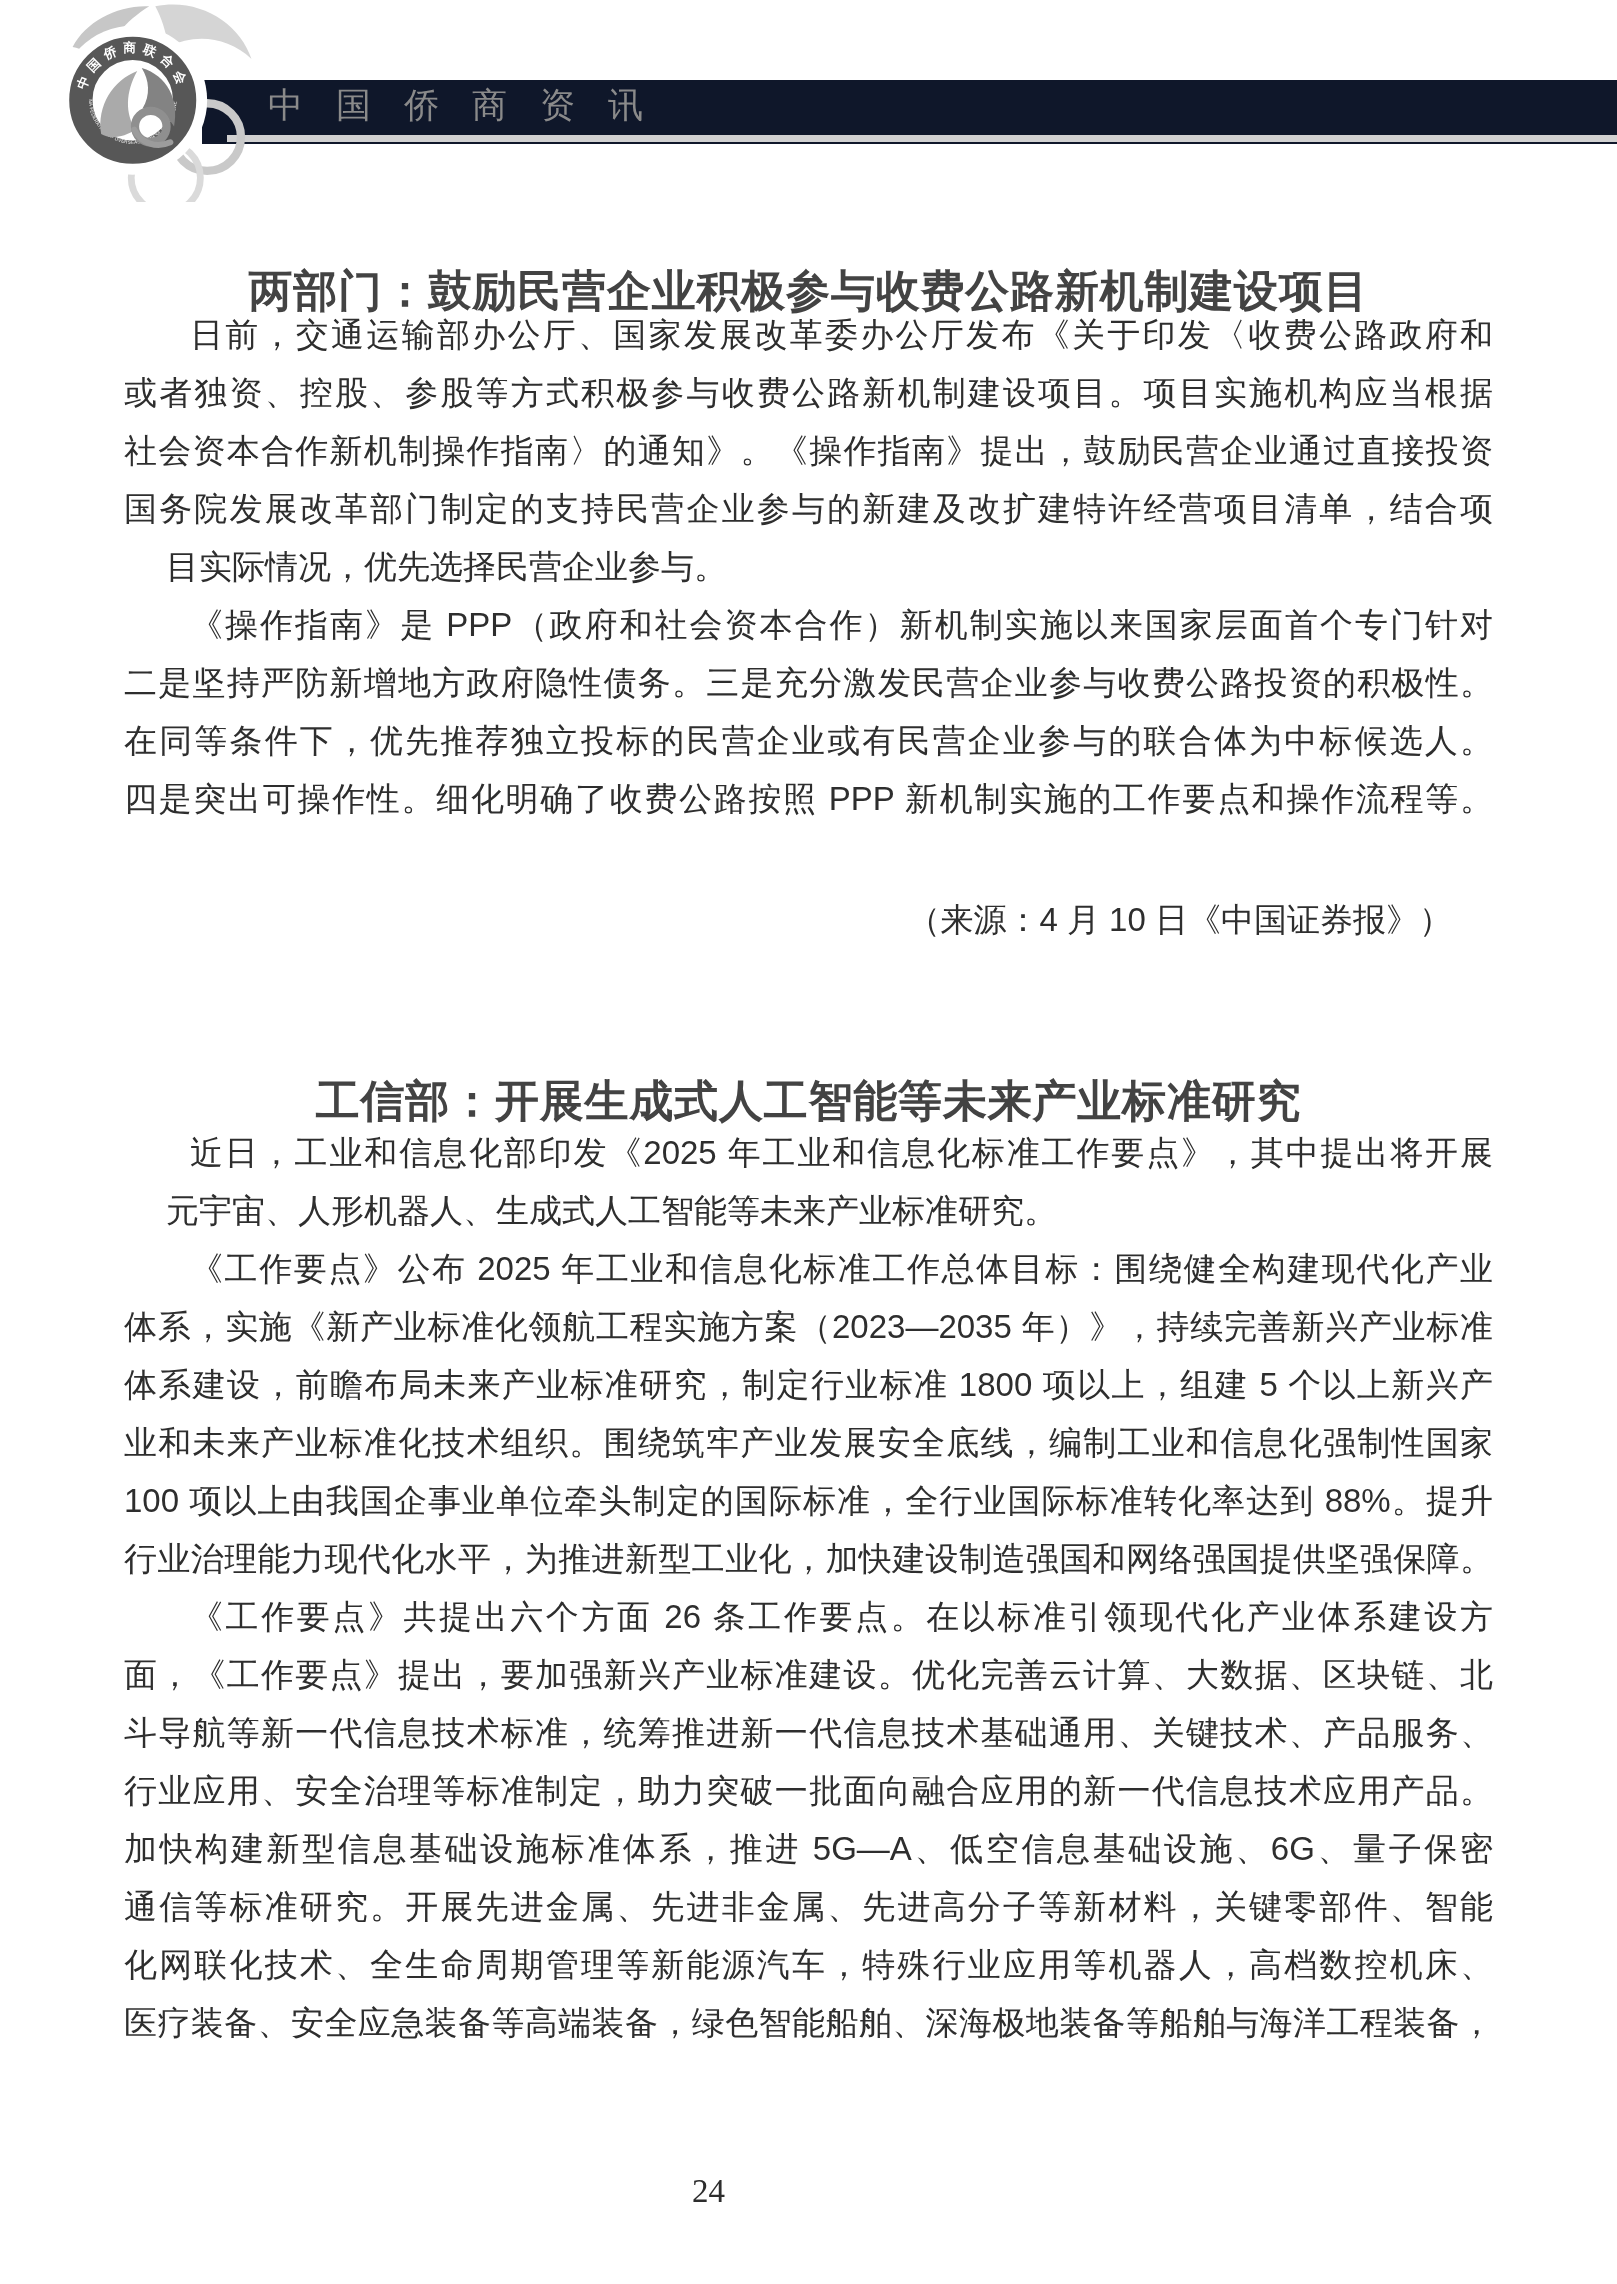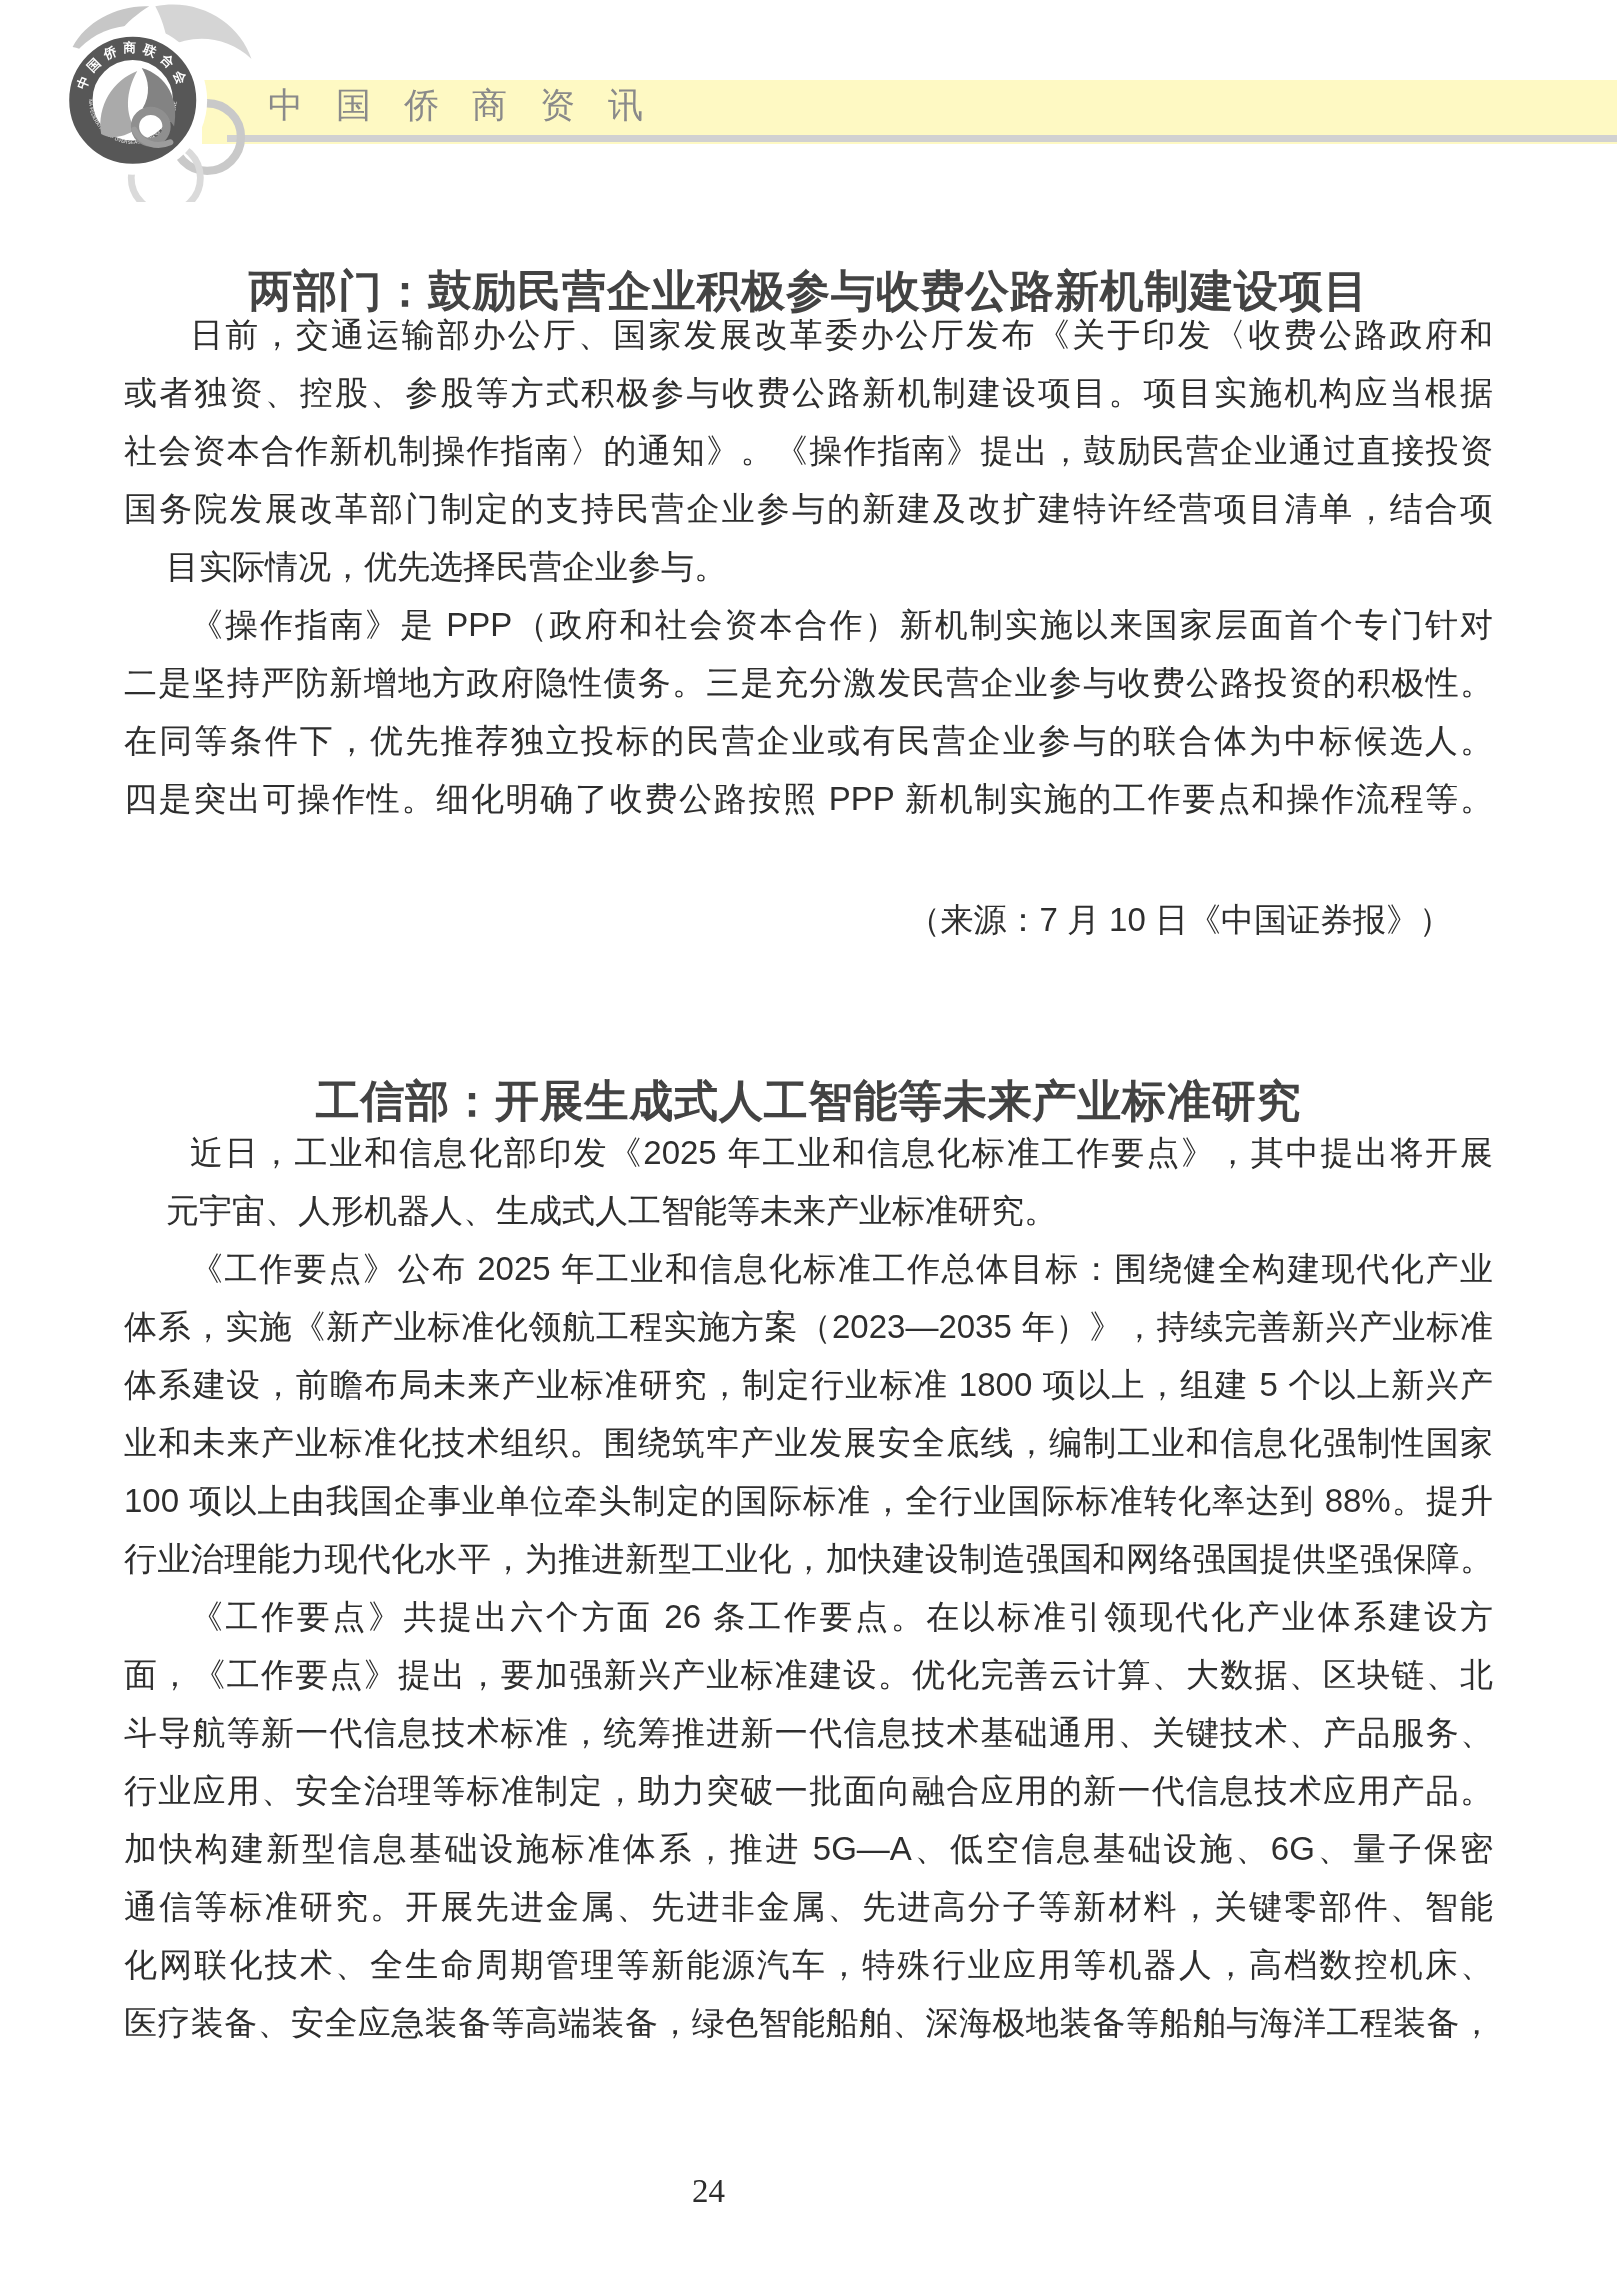--- a/index.html
+++ b/index.html
@@ -1,21 +1,21 @@
 <!DOCTYPE html>
 <html style="font-size:12px"><head>
 <meta charset="utf-8">
 <style>
   html,body{margin:0;padding:0;background:#ffffff;}
   .page{
     position:relative;width:1617px;height:2284px;background:#ffffff;overflow:hidden;
     font-family:"Liberation Sans",sans-serif;
   }
   
-  .band{position:absolute;left:202px;right:0;top:80px;height:64px;background:#fef9c3;}
+  .band{position:absolute;left:202px;right:0;top:80px;height:64px;background:#0f172a;}
   .band-text{
     position:absolute;left:66px;top:0;height:48px;line-height:50px;
     font-size:35px;color:#8a8a8a;letter-spacing:33px;white-space:nowrap;font-weight:400;
   }
   .rule{position:absolute;left:227px;right:0;top:135px;height:6.8px;background:#d1d1d1;}
   .logo-svg{position:absolute;left:29px;top:0px;width:227px;height:202px;}
   
   .article-title{
     position:absolute;left:124px;width:1369px;text-align:center;
     font-size:44px;font-weight:bold;color:#434343;line-height:63px;letter-spacing:0.8px;
@@ -88,21 +88,21 @@
         <div class="line indent">日前，交通运输部办公厅、国家发展改革委办公厅发布《关于印发〈收费公路政府和</div>
         <div class="line">或者独资、控股、参股等方式积极参与收费公路新机制建设项目。项目实施机构应当根据</div>
         <div class="line">社会资本合作新机制操作指南〉的通知》。《操作指南》提出，鼓励民营企业通过直接投资</div>
         <div class="line">国务院发展改革部门制定的支持民营企业参与的新建及改扩建特许经营项目清单，结合项</div>
         <div class="line plast">目实际情况，优先选择民营企业参与。</div>
         <div class="line indent">《操作指南》是 PPP（政府和社会资本合作）新机制实施以来国家层面首个专门针对</div>
         <div class="line">二是坚持严防新增地方政府隐性债务。三是充分激发民营企业参与收费公路投资的积极性。</div>
         <div class="line">在同等条件下，优先推荐独立投标的民营企业或有民营企业参与的联合体为中标候选人。</div>
         <div class="line">四是突出可操作性。细化明确了收费公路按照 PPP 新机制实施的工作要点和操作流程等。</div>
       </div>
-    <div class="source-line">（来源：7 月 10 日《中国证券报》）</div>
+    <div class="source-line">（来源：4 月 10 日《中国证券报》）</div>
   </section>
 
   <section>
     <h1 class="article-title title-2">工信部：开展生成式人工智能等未来产业标准研究</h1>
     <div class="article-body body-2">
         <div class="line indent">近日，工业和信息化部印发《2025 年工业和信息化标准工作要点》，其中提出将开展</div>
         <div class="line plast">元宇宙、人形机器人、生成式人工智能等未来产业标准研究。</div>
         <div class="line indent">《工作要点》公布 2025 年工业和信息化标准工作总体目标：围绕健全构建现代化产业</div>
         <div class="line">体系，实施《新产业标准化领航工程实施方案（2023—2035 年）》，持续完善新兴产业标准</div>
         <div class="line">体系建设，前瞻布局未来产业标准研究，制定行业标准 1800 项以上，组建 5 个以上新兴产</div>

